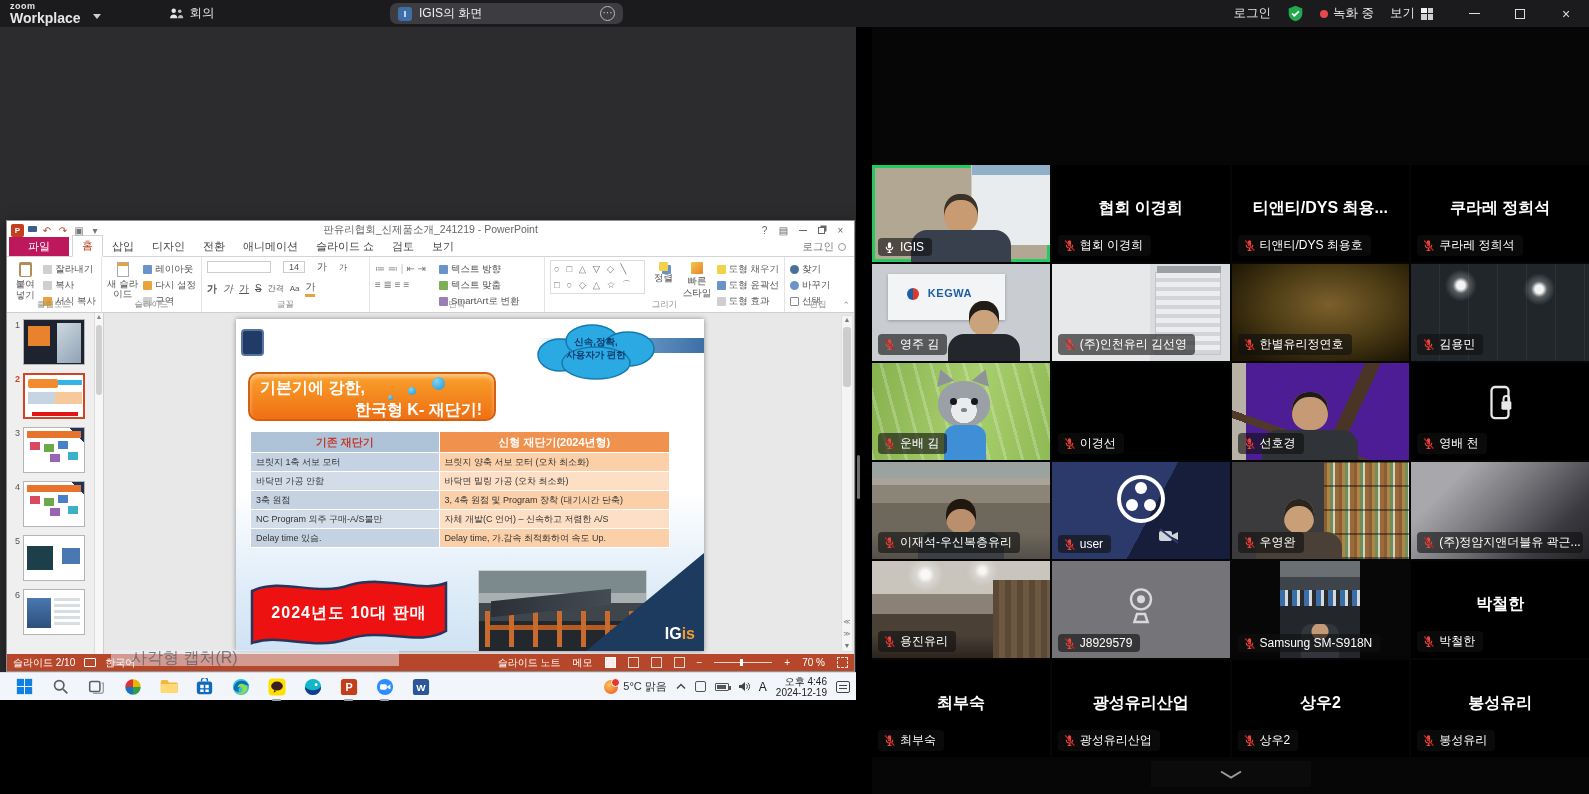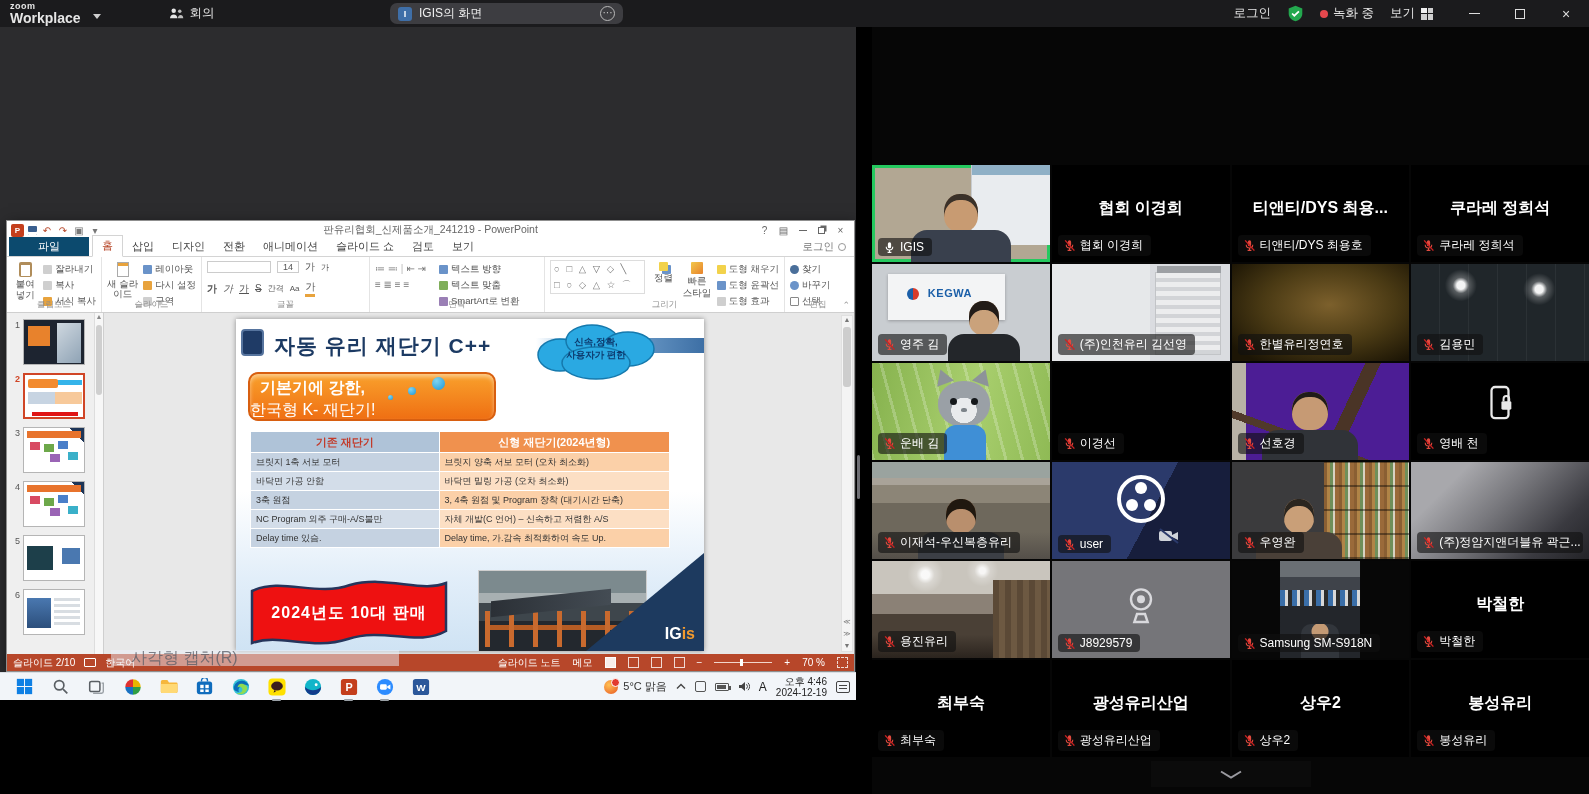--- a/index.html
+++ b/index.html
@@ -37,37 +37,37 @@
   .qico.gray{color:#777}
   .flop{width:9px;height:9px;background:#3a5f8f;border-radius:1px;box-shadow:inset 0 -3px 0 #fff}
   .ppt-title{position:absolute;left:0;right:0;text-align:center;font-size:10.5px;color:#666}
   .ppt-wb{margin-left:auto;display:flex;z-index:2}
   .pwb{width:19px;height:15px;display:flex;align-items:center;justify-content:center;color:#666;font-size:10px}
   .pwb .m{width:8px;height:1px;background:#666}
   .pwb .r{width:7px;height:7px;border:1px solid #666;box-shadow:2px -2px 0 -0.5px #666}
   
   .ppt-tabs{height:18px;display:flex;align-items:flex-end;background:#fff;border-bottom:1px solid #d4d4d4;padding-left:2px;font-size:11px;position:relative}
   .ptab{padding:2px 9px 2px;color:#444}
-  .ptab.file{background:#0c4a6e;color:#fff;padding:2px 29px;margin-right:3px}
+  .ptab.file{background:#be185d;color:#fff;padding:2px 19px;margin-right:3px}
   .ptab.active{color:#b7472a;border:1px solid #d4d4d4;border-bottom-color:#fff;background:#fff;margin-bottom:-1px;padding-bottom:3px}
   .ppt-login{position:absolute;right:8px;bottom:2px;color:#777;font-size:10.5px;display:flex;align-items:center;gap:4px}
   .phead{width:8px;height:8px;border-radius:50%;border:1px solid #999}
   
   .ribbon{height:56px;background:#fff;border-bottom:1px solid #cfcfcf;display:flex;font-size:9.5px;color:#555;position:relative}
   .rg{position:relative;border-right:1px solid #e4e4e4;padding:3px 5px 12px;display:flex;gap:5px}
   .glabel{position:absolute;bottom:1px;left:0;right:0;text-align:center;font-size:8.5px;color:#8d8d8d}
   .bigbtn{display:flex;flex-direction:column;align-items:center;justify-content:flex-start;width:36px;gap:2px;padding-top:2px;text-align:center;line-height:1.1}
   .clip{width:13px;height:16px;background:#b08d5a;border-radius:2px;position:relative}
   .clip::after{content:"";position:absolute;left:2px;top:3px;width:9px;height:11px;background:#fff}
   .pageico{width:12px;height:15px;background:#fff;border:1px solid #aaa;box-shadow:inset 0 3px 0 #e8a33d}
   .scol{display:flex;flex-direction:column;gap:3px;padding-top:3px}
   .sbtn{display:flex;align-items:center;gap:3px;white-space:nowrap}
   .bx{width:9px;height:9px;display:inline-block;background:#cfcfcf;border-radius:1px;flex:none}
   .bx.or{background:#e8a33d}.bx.bl{background:#6a93c9}.bx.gr{background:#7fae5a}.bx.ye{background:#f2d24b}.bx.pu{background:#9a7fb5}
-  .fontrow{display:flex;align-items:center;gap:6px}
+  .fontrow{display:flex;align-items:center;gap:12px}
   .fbox{width:64px;height:12px;border:1px solid #ccc}
   .fsize{width:22px;height:12px;border:1px solid #ccc;font-size:9px;display:flex;align-items:center;justify-content:center;color:#555}
   .ga{font-size:10px;color:#555}.ga.sm{font-size:8px}
   .shapes{width:96px;height:34px;border:1px solid #ddd;display:flex;flex-direction:column;justify-content:space-around;padding:0 3px;font-size:9.5px;color:#777;letter-spacing:2px;line-height:1}
   .collapse{position:absolute;right:4px;bottom:2px;color:#999;font-size:9px}
   
   .ppt-body{position:absolute;top:92px;left:0;right:0;bottom:17px;display:flex;background:#e8e8e8}
   .thumbs{width:97px;background:#efefef;border-right:1px solid #cfcfcf;padding:6px 10px 0 2px;display:flex;flex-direction:column;gap:8px;position:relative}
   .trow{display:flex;gap:3px;align-items:flex-start}
   .tnum{width:11px;font-size:9px;color:#555;text-align:right;padding-top:1px}
@@ -92,21 +92,21 @@
   .canvas{position:relative;flex:1}
   
   .slide{position:absolute;left:132px;top:6px;width:468px;height:332px;background:linear-gradient(180deg,#ffffff 52%,#e2eef9 78%,#cfe3f4);box-shadow:0 0 5px rgba(0,0,0,.4);overflow:hidden}
   .s-band{position:absolute;left:300px;top:19px;width:168px;height:15px;background:linear-gradient(90deg,rgba(137,183,222,0) 0,#8ab7de 30%,#3d6fa5)}
   .s-sq{position:absolute;left:5px;top:10px;width:23px;height:27px;background:#1f3b66;border:2px solid #56749e;border-radius:4px}
   .s-title{position:absolute;left:38px;top:13px;font-size:21px;font-weight:bold;color:#1c3a63;letter-spacing:1px}
   .cloud{position:absolute;left:294px;top:0;width:132px;height:66px}
   .cloudtxt{position:absolute;left:0;right:0;top:17px;text-align:center;font-size:9.5px;font-weight:bold;color:#0d3a6e;line-height:1.35}
   .obox{position:absolute;left:12px;top:53px;width:248px;height:49px;border-radius:10px;background:linear-gradient(180deg,#f9a12c,#ef6f13);border:2px solid #d85f10;box-shadow:inset 0 3px 4px rgba(255,255,255,.45)}
   .ol1{margin:4px 0 0 10px;font-size:16px;font-weight:bold;color:#fff}
-  .ol2{text-align:left;margin:1px 12px 0 0;font-size:16px;font-weight:normal;color:#fff}
+  .ol2{text-align:right;margin:1px 12px 0 0;font-size:16px;font-weight:bold;color:#fff}
   .bdot{position:absolute;border-radius:50%;background:radial-gradient(circle at 35% 30%,#7fd4f2,#1d96d4)}
   .bd1{left:152px;top:76px;width:5px;height:5px}.bd2{left:172px;top:68px;width:8px;height:8px}.bd3{left:196px;top:58px;width:13px;height:13px}
   .s-table{position:absolute;left:14px;top:112px;width:420px;border-collapse:collapse;font-size:9px;color:#333;table-layout:fixed}
   .s-table th,.s-table td{border:1px solid #fff;padding:2.5px 5px;text-align:left;overflow:hidden;white-space:nowrap}
   .s-table th{text-align:center;font-size:11px}
   .s-table th.c0{background:#afc3d8;color:#c23a2a;width:45%}
   .s-table th.c1{background:#f0914e;color:#fff}
   .s-table tr.even td.c0{background:#c5d2e1}.s-table tr.odd td.c0{background:#d3dde9}
   .s-table tr.even td.c1{background:#fbd0a8}.s-table tr.odd td.c1{background:#fcdfc4}
   .banner{position:absolute;left:10px;top:256px;width:206px;height:74px}
@@ -475,21 +475,20 @@
           <div class="trow">
             <span class="tnum">6</span>
             <span class="timg tk6"></span>
           </div>
           <div class="tscroll">▲<span class="tsthumb"></span></div>
       </div>
       <div class="canvas">
         <div class="slide">
           <div class="s-band"></div>
           <div class="s-sq"></div>
-          <div class="s-title">자동 유리 재단기 C++</div>
           <div class="cloud">
             <svg width="132" height="66" viewBox="0 0 132 66">
               <g fill="#2aa9e2" stroke="#1579ad" stroke-width="1.5">
                 <ellipse cx="30" cy="36" rx="22" ry="16"></ellipse>
                   <ellipse cx="62" cy="22" rx="26" ry="16"></ellipse>
                 <ellipse cx="98" cy="30" rx="26" ry="17"></ellipse>
                   <ellipse cx="66" cy="44" rx="34" ry="16"></ellipse>
               </g>
             </svg>
             <div class="cloudtxt">

